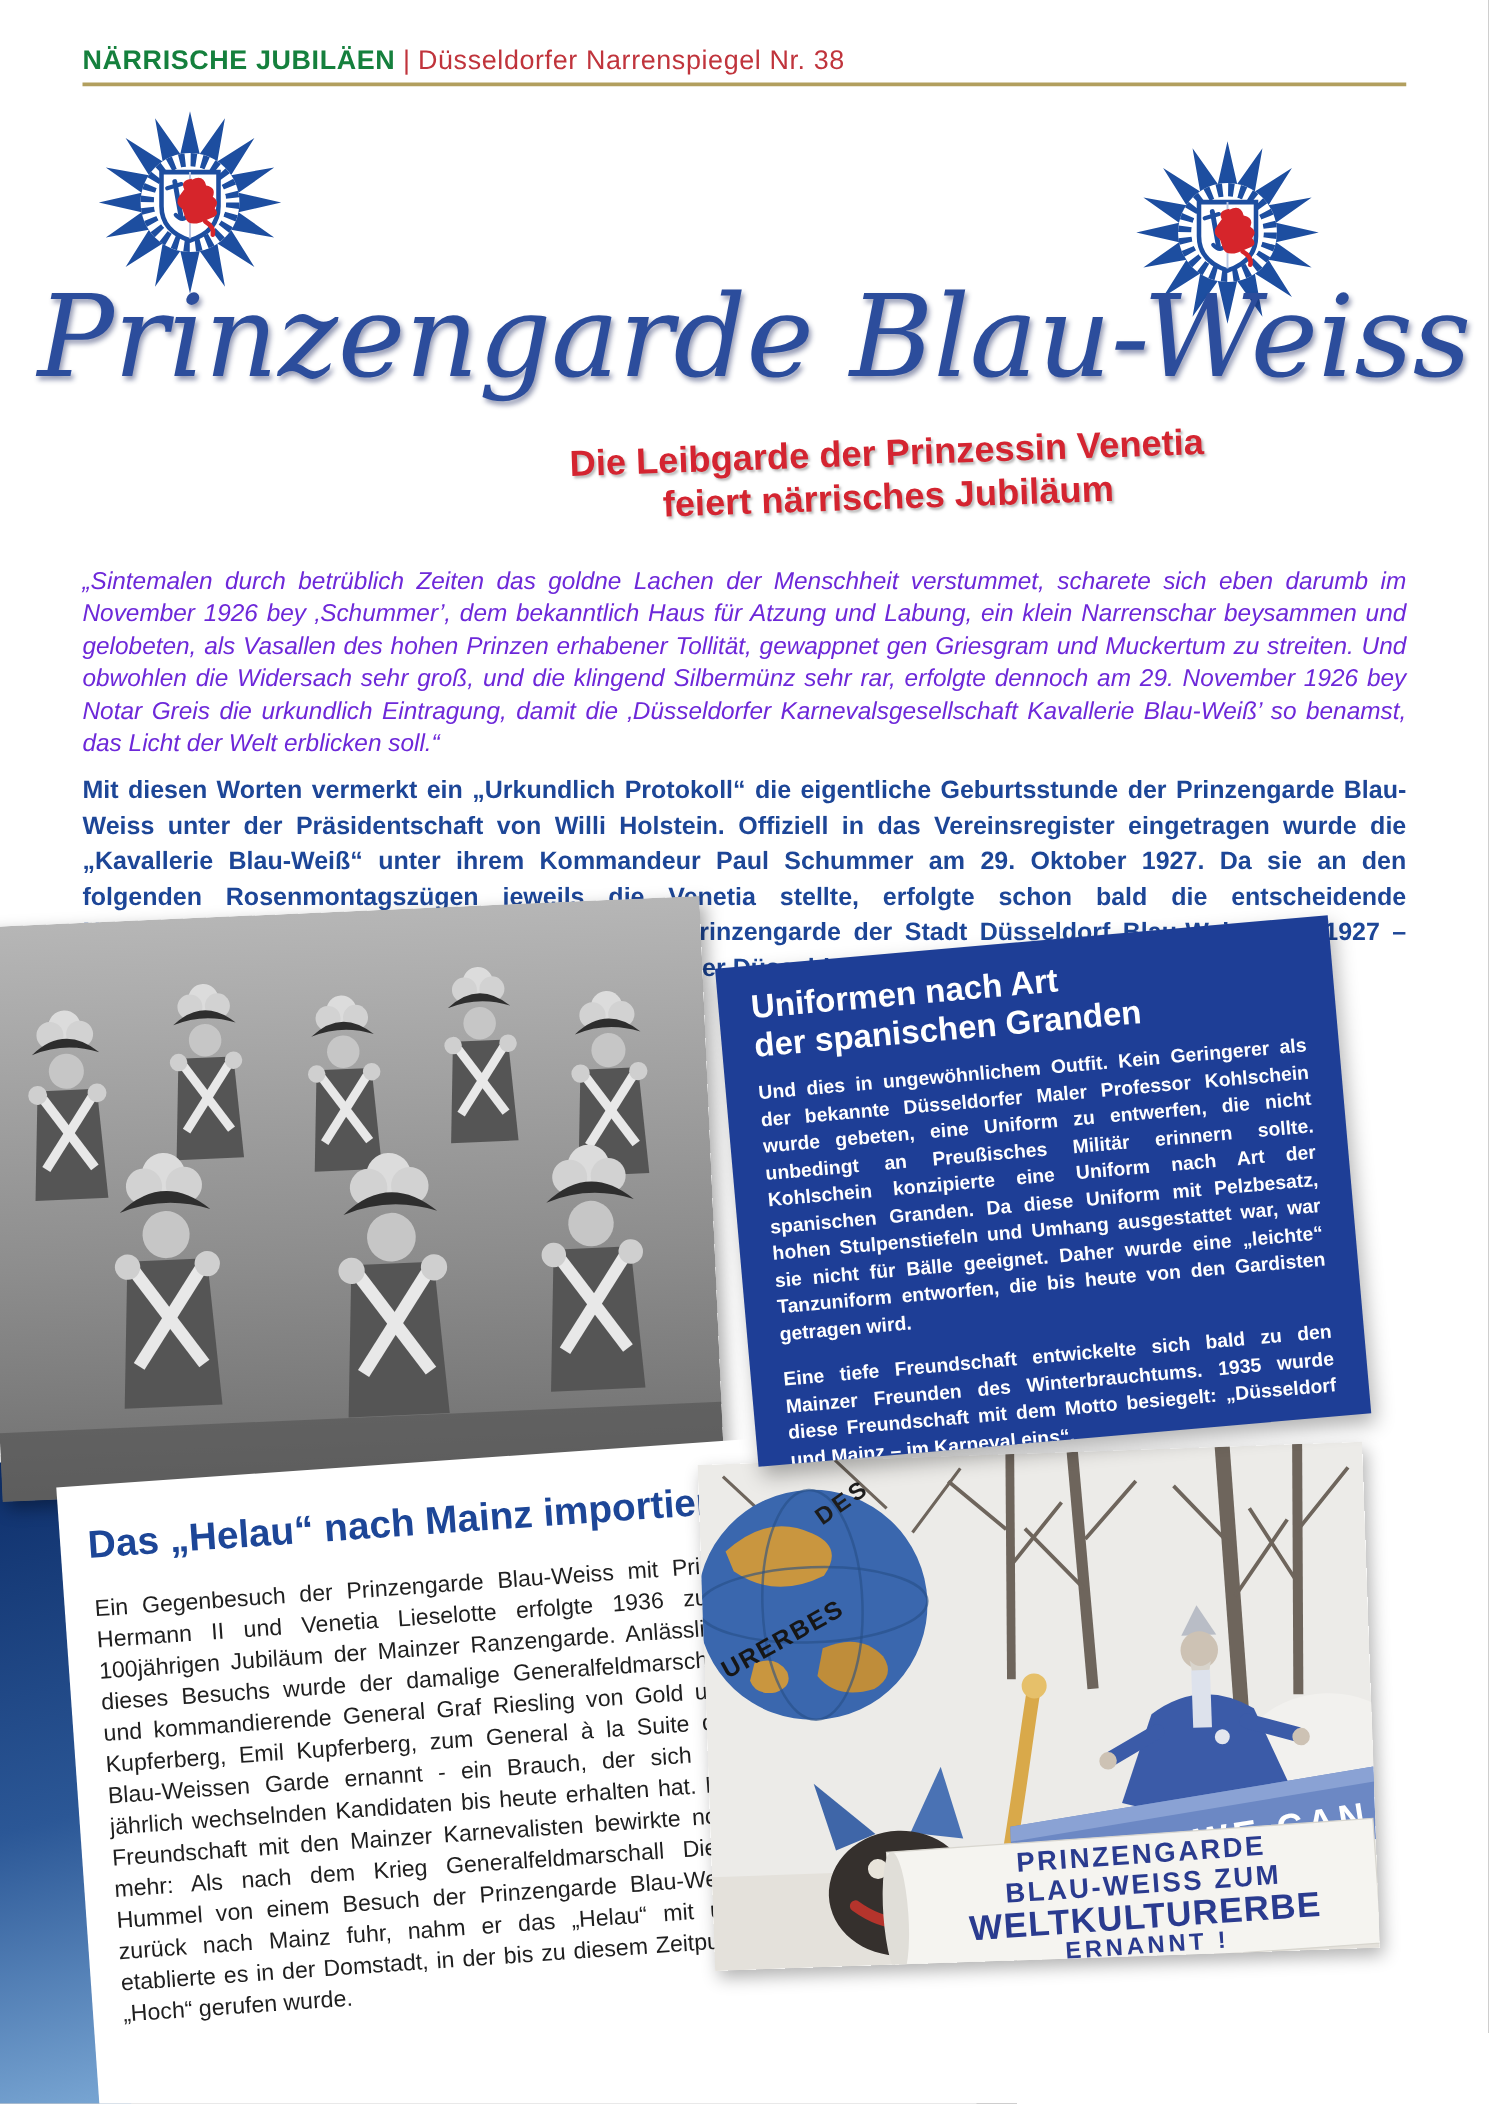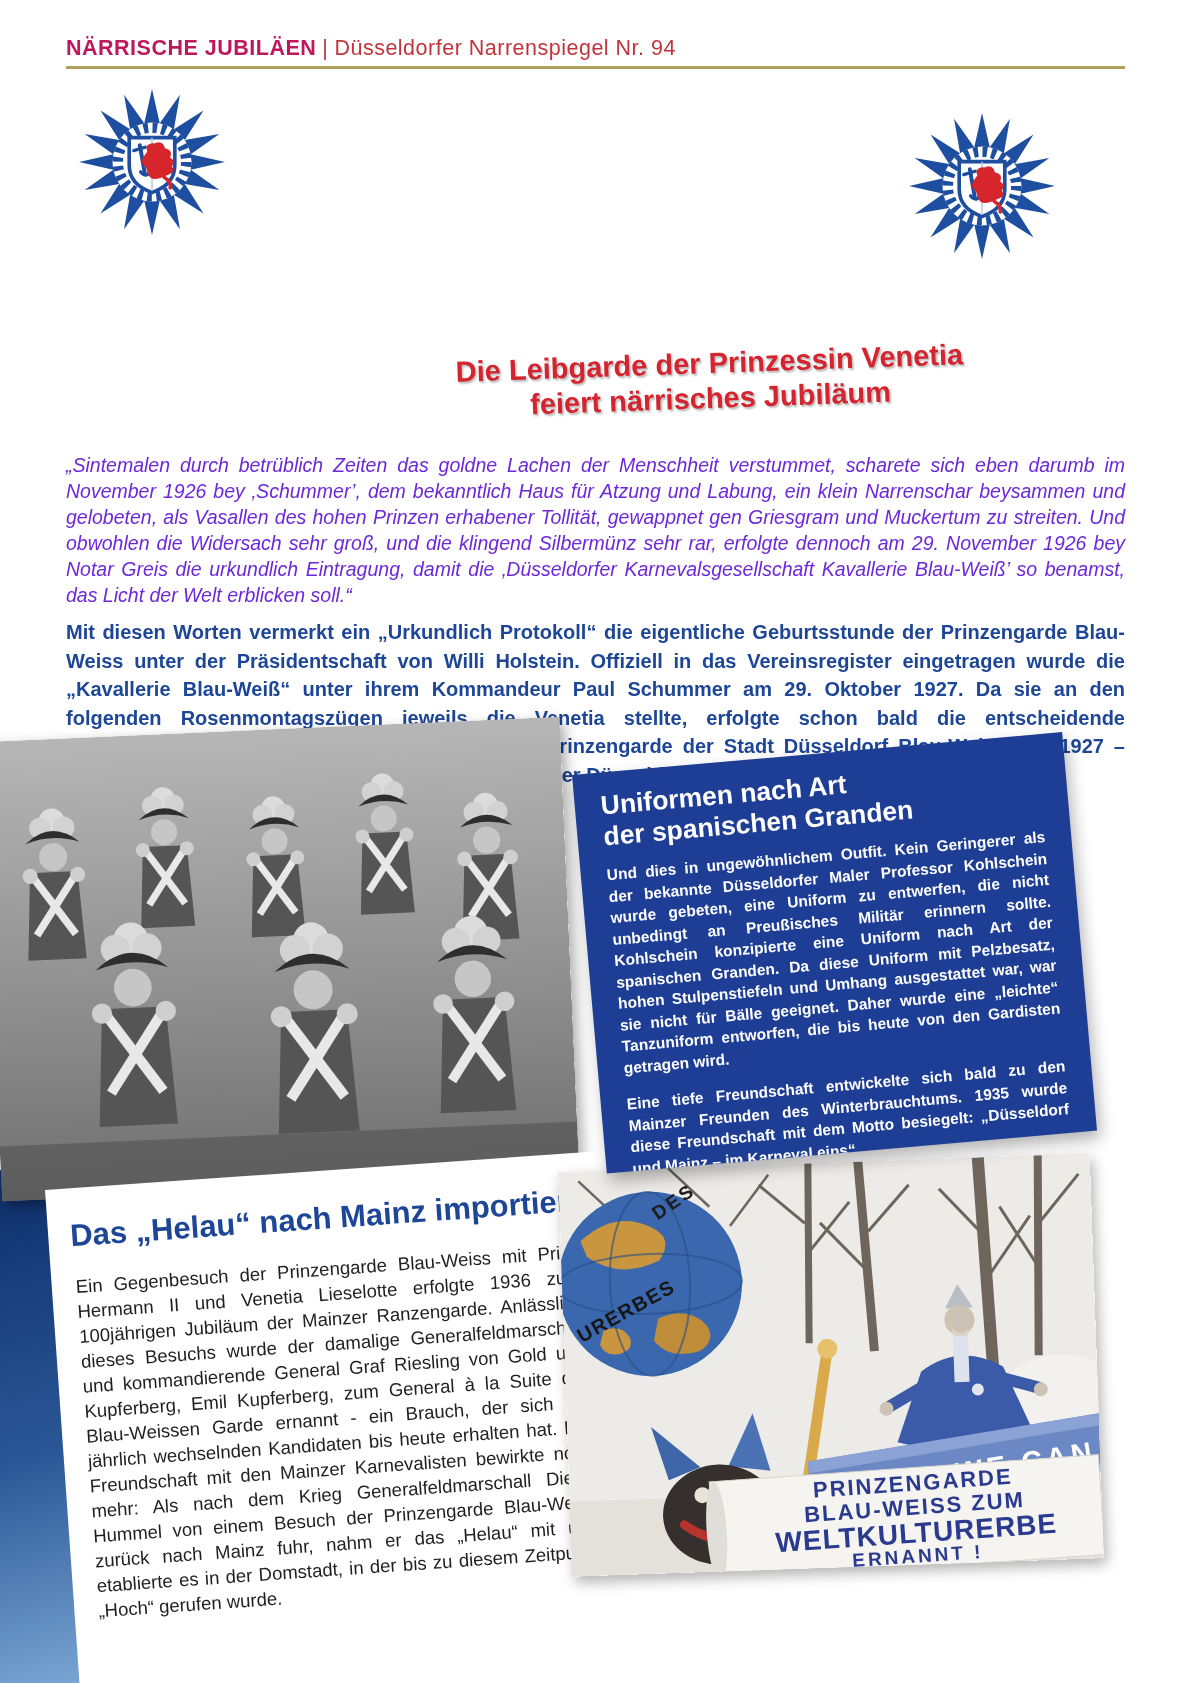--- a/index.html
+++ b/index.html
@@ -1,20 +1,20 @@
 <!DOCTYPE html>
 <html><head>
 <meta charset="utf-8">
 <style>
   html,body{margin:0;padding:0;background:#888;}
   .page{position:relative;width:1191px;height:1683px;margin:0 auto;background:#ffffff;overflow:hidden;
         font-family:"Liberation Sans",sans-serif;}
   
   .mag-header{position:absolute;left:66px;top:36px;font-size:21.5px;font-weight:bold;letter-spacing:.5px;white-space:nowrap;}
-  .mag-header .sec{color:#be185d;}
+  .mag-header .sec{color:#15803d;}
   .mag-header .div{color:#c0343c;font-weight:normal;padding:0 6px;}
   .mag-header .pub{color:#c0343c;font-weight:normal;}
   .gold-rule{position:absolute;left:66px;top:66px;width:1059px;height:2.5px;background:#b29f5e;}
   
   .badge{position:absolute;width:152px;height:152px;}
   .badge.left{left:76px;top:86px;}
   .badge.right{left:906px;top:110px;}
   
   .title-line{position:absolute;text-align:center;font-family:"DejaVu Serif",serif;font-style:italic;
               color:#2c4d9c;text-shadow:2px 3px 4px rgba(25,35,90,.45);white-space:nowrap;}
@@ -68,31 +68,32 @@
       <path d="M-7.5,6.5 q4,4.5 6.5,-0.5" stroke="#1d4ea0" stroke-width="2.2" fill="none" stroke-linecap="round"></path>
       <path d="M1,-12 q6,-3 7.5,3 q5.5,1 3.5,6 q4,2.5 1,6 q3,3.5 -1.5,5 l-6,2.5 q-6.5,2 -8,-2.5 l-1.5,-4.5 q-4.5,-3 -1.5,-7 l2.5,-3.5 q-2.5,-4.5 4,-5.5 Z" fill="#d6252b"></path>
       <path d="M8,10 q5,3 4,7" stroke="#d6252b" stroke-width="2.4" fill="none" stroke-linecap="round"></path>
     </g>
   </defs>
 </svg>
 
 <div class="page">
 
   <div class="mag-header">
-    <span class="sec">NÄRRISCHE JUBILÄEN</span><span class="div">|</span><span class="pub">Düsseldorfer Narrenspiegel Nr. 94</span>
+    <span class="sec">NÄRRISCHE JUBILÄEN</span><span class="div">|</span><span class="pub">Düsseldorfer Narrenspiegel Nr. 38</span>
   </div>
   <div class="gold-rule"></div>
 
   <svg class="badge left" viewBox="-50 -50 100 100">
     <use href="#garde-badge"></use>
   </svg>
   <svg class="badge right" viewBox="-50 -50 100 100">
     <use href="#garde-badge"></use>
   </svg>
 
+  <div class="title-line title2">Prinzengarde Blau-Weiss</div>
 
   <div class="subtitle">
     <div>Die Leibgarde der Prinzessin Venetia</div>
     <div>feiert närrisches Jubiläum</div>
   </div>
 
   <p class="lead">„Sintemalen durch betrüblich Zeiten das goldne Lachen der Menschheit verstummet, scharete sich eben darumb im November 1926 bey ‚Schummer’, dem bekanntlich Haus für Atzung und Labung, ein klein Narrenschar beysammen und gelobeten, als Vasallen des hohen Prinzen erhabener Tollität, gewappnet gen Griesgram und Muckertum zu streiten. Und obwohlen die Widersach sehr groß, und die klingend Silbermünz sehr rar, erfolgte dennoch am 29. November 1926 bey Notar Greis die urkundlich Eintragung, damit die ‚Düsseldorfer Karnevalsgesellschaft Kavallerie Blau-Weiß’ so benamst, das Licht der Welt erblicken soll.“</p>
   <p class="intro">Mit diesen Worten vermerkt ein „Urkundlich Protokoll“ die eigentliche Geburtsstunde  der Prinzengarde Blau-Weiss unter der Präsidentschaft von Willi Holstein. Offiziell in das Vereinsregister eingetragen wurde die „Kavallerie Blau-Weiß“ unter ihrem Kommandeur Paul Schummer am 29. Oktober 1927. Da sie an den folgenden Rosenmontagszügen jeweils die Venetia stellte, erfolgte schon bald die entscheidende Namensänderung: Seither steht der Verein als „Prinzengarde der Stadt Düsseldorf Blau-Weiss e.V. 1927 – Leibgarde der Prinzessin Venetia“ im Rampenlicht der Düsseldorfer Karnevalszene.</p>
 
   <div class="wedge"></div>

